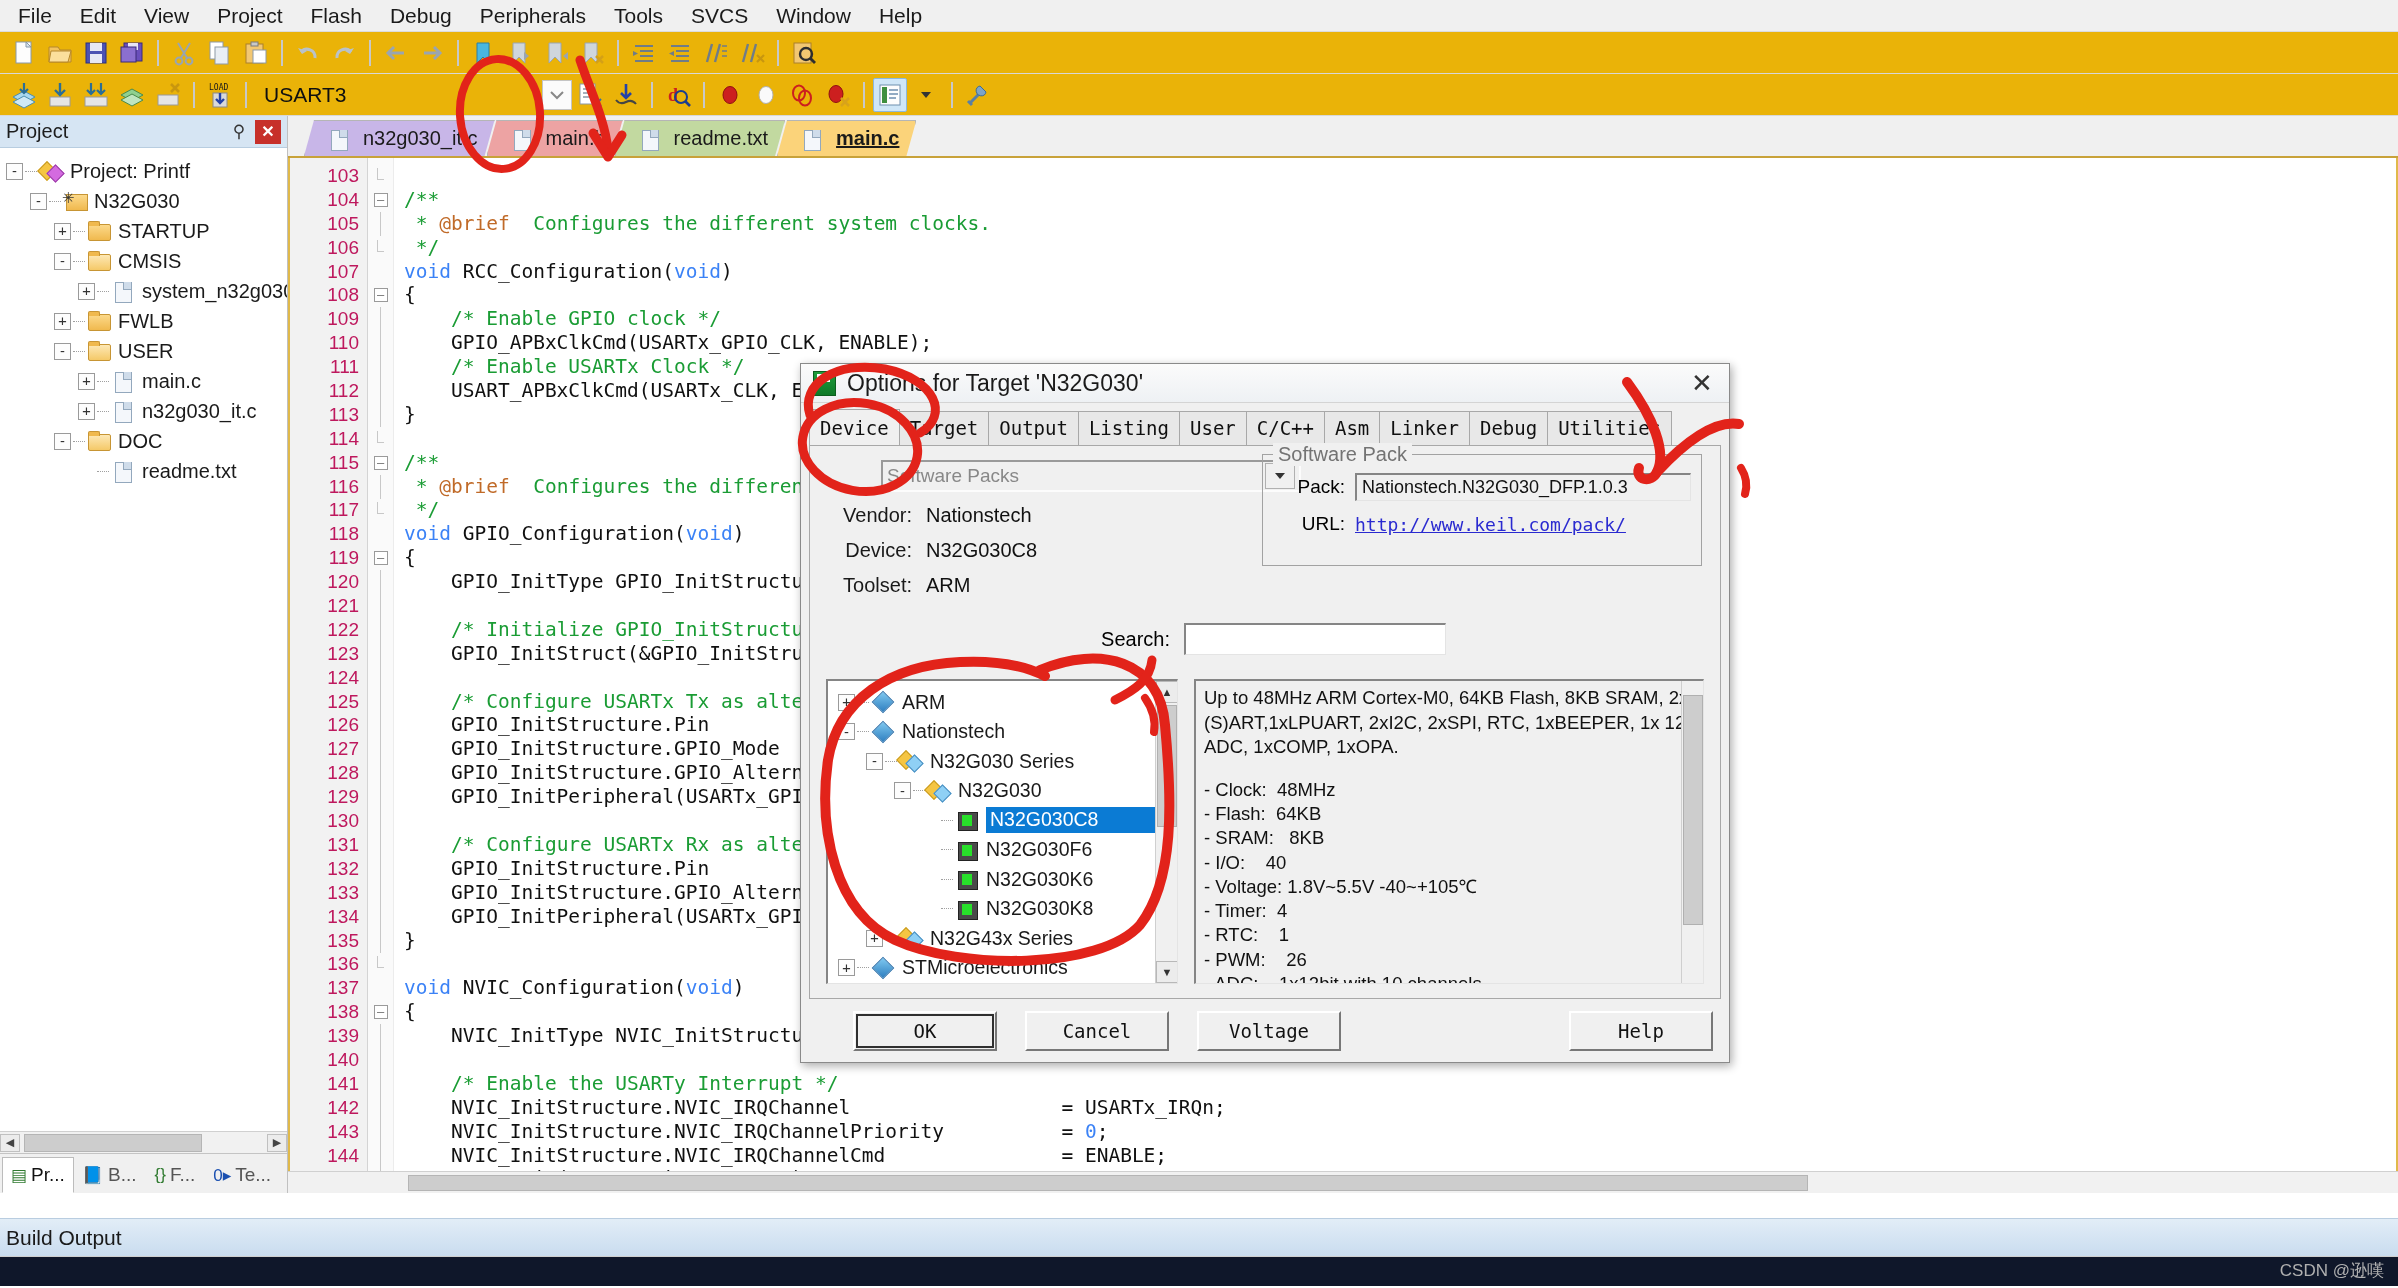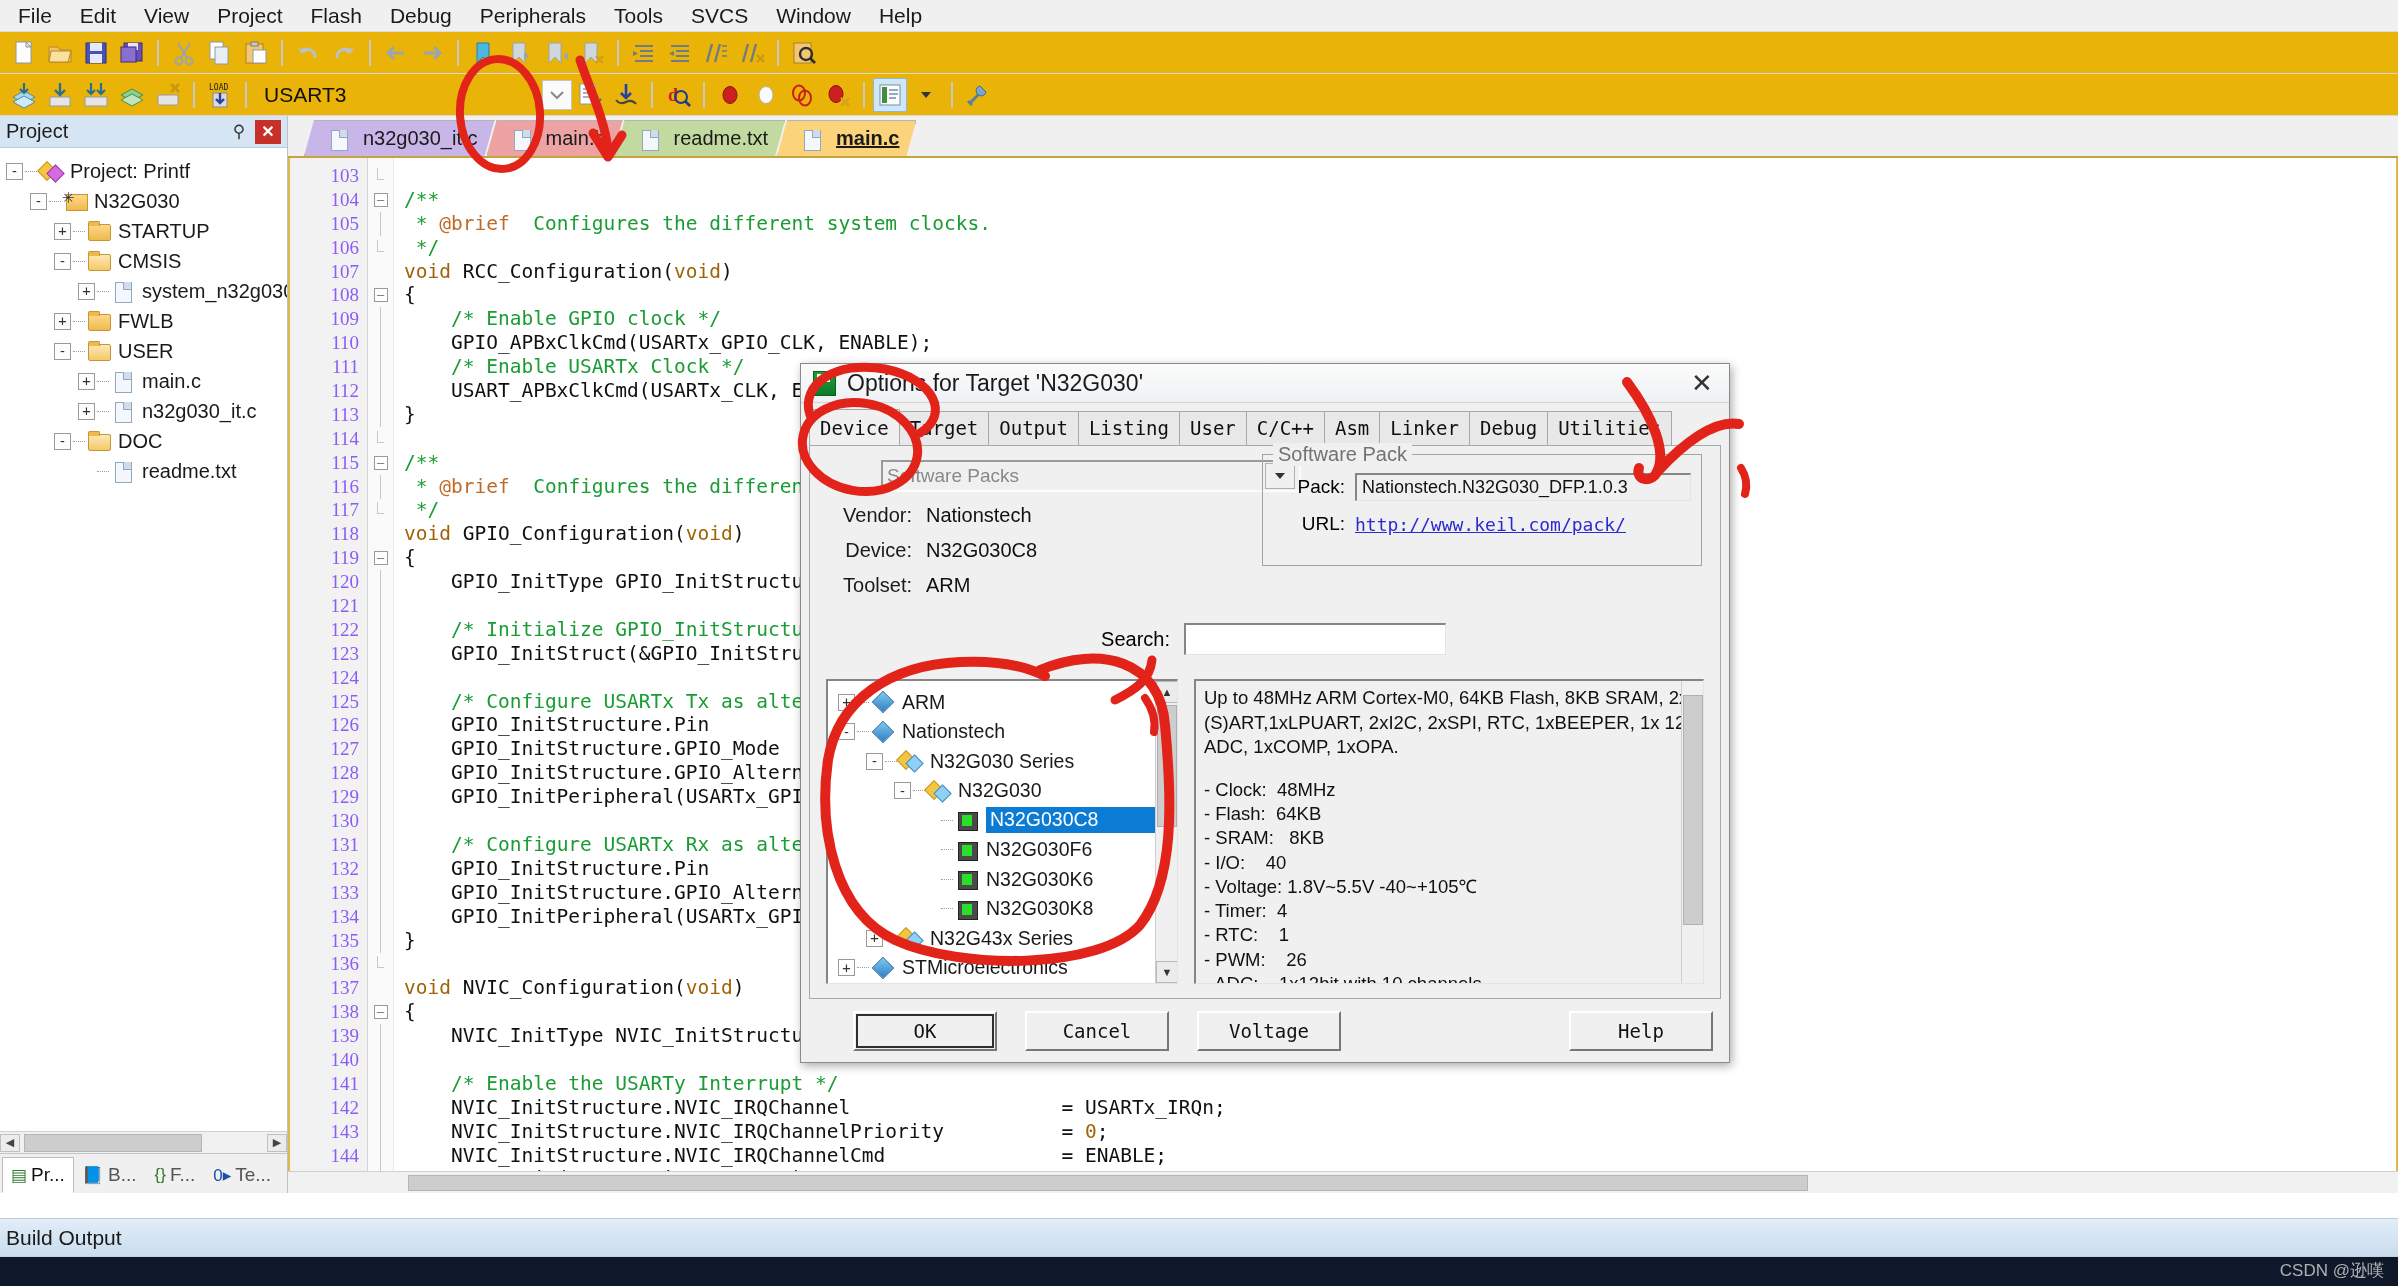--- a/index.html
+++ b/index.html
@@ -149,31 +149,31 @@
   .ed-tab.t4 { background:#fbd37a; font-weight:bold; text-decoration:underline; }
   .ed-tab .ico-file { width:20px; height:20px; }
 
   .code-wrap { flex:1; display:flex; position:relative; overflow:hidden;
                border-left:2px solid #e0b94a; border-right:2px solid #e0b94a; }
   .gutter {
     width:78px; background:#f2f2f2; border-right:1px solid #d4d4d4;
     padding-top:6px; text-align:right; flex:0 0 auto;
   }
   .gutter div { height:23.9px; line-height:23.9px; padding-right:8px;
-    font-family:Liberation Serif, serif; font-size:19px; color:#8b5cf6; }
+    font-family:Liberation Sans, sans-serif; font-size:19px; color:#be185d; }
   .foldcol { width:26px; background:#fafafa; border-right:1px solid #ececec;
              padding-top:6px; flex:0 0 auto; position:relative; }
   .foldcol div { height:23.9px; line-height:23.9px; text-align:center;
     font-family:"DejaVu Sans Mono", monospace; font-size:15px; color:#707070; }
   .fold-box { display:inline-flex; width:14px; height:14px; border:1px solid #9a9a9a;
               background:#fff; align-items:center; justify-content:center; font-size:12px; line-height:1;}
   .codearea { flex:1; padding-top:6px; padding-left:10px; overflow:hidden; position:relative; }
   .cl { height:23.9px; line-height:23.9px; white-space:pre;
         font-family:"DejaVu Sans Mono", monospace; font-size:19.5px; color:#101010; }
-  .kw { color:#a16207; }
+  .kw { color:#3b82f6; }
   .cm { color:#1a9c34; }
   .at { color:#c06a28; }
 
   .hscroll-ed { height:22px; background:#f1f1f1; border-top:1px solid #d0d0d0; position:relative; }
   .hscroll-ed .thumb { position:absolute; left:120px; top:3px; width:1400px; height:16px;
     background:#cdcdcd; border:1px solid #b5b5b5; }
 
   
   .build {
     position:absolute; left:0; bottom:0; width:2398px; height:70px;

